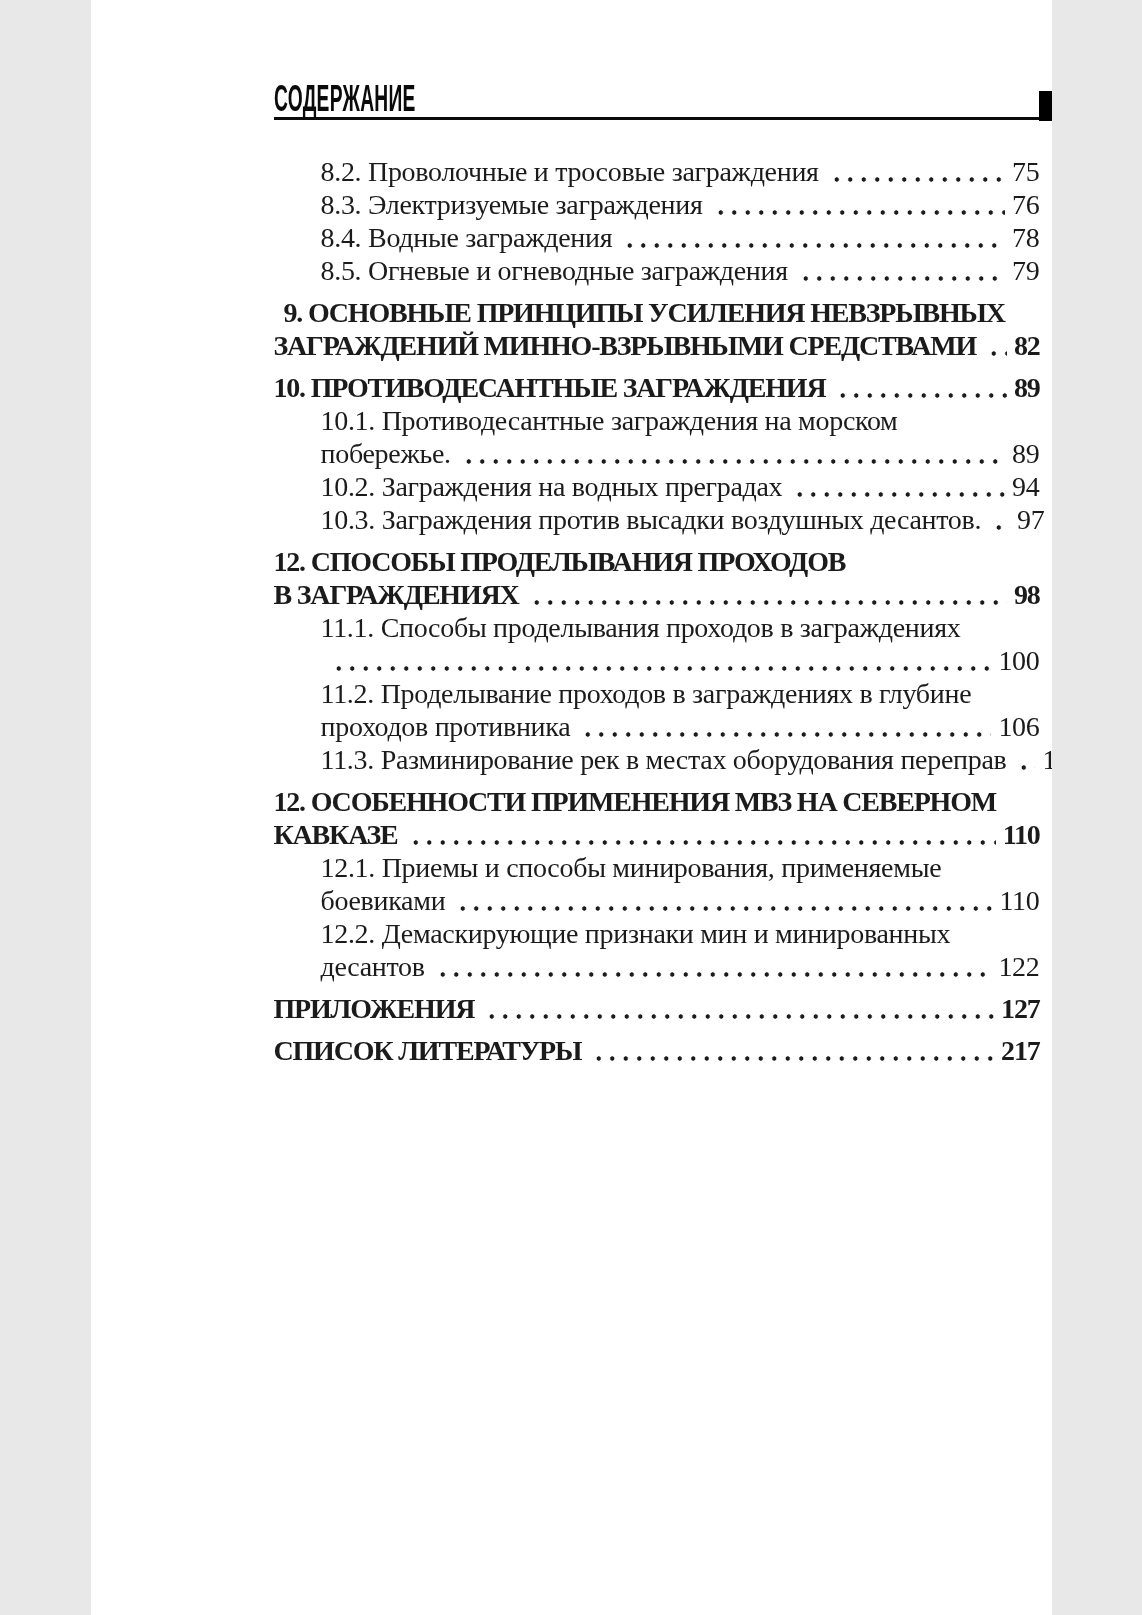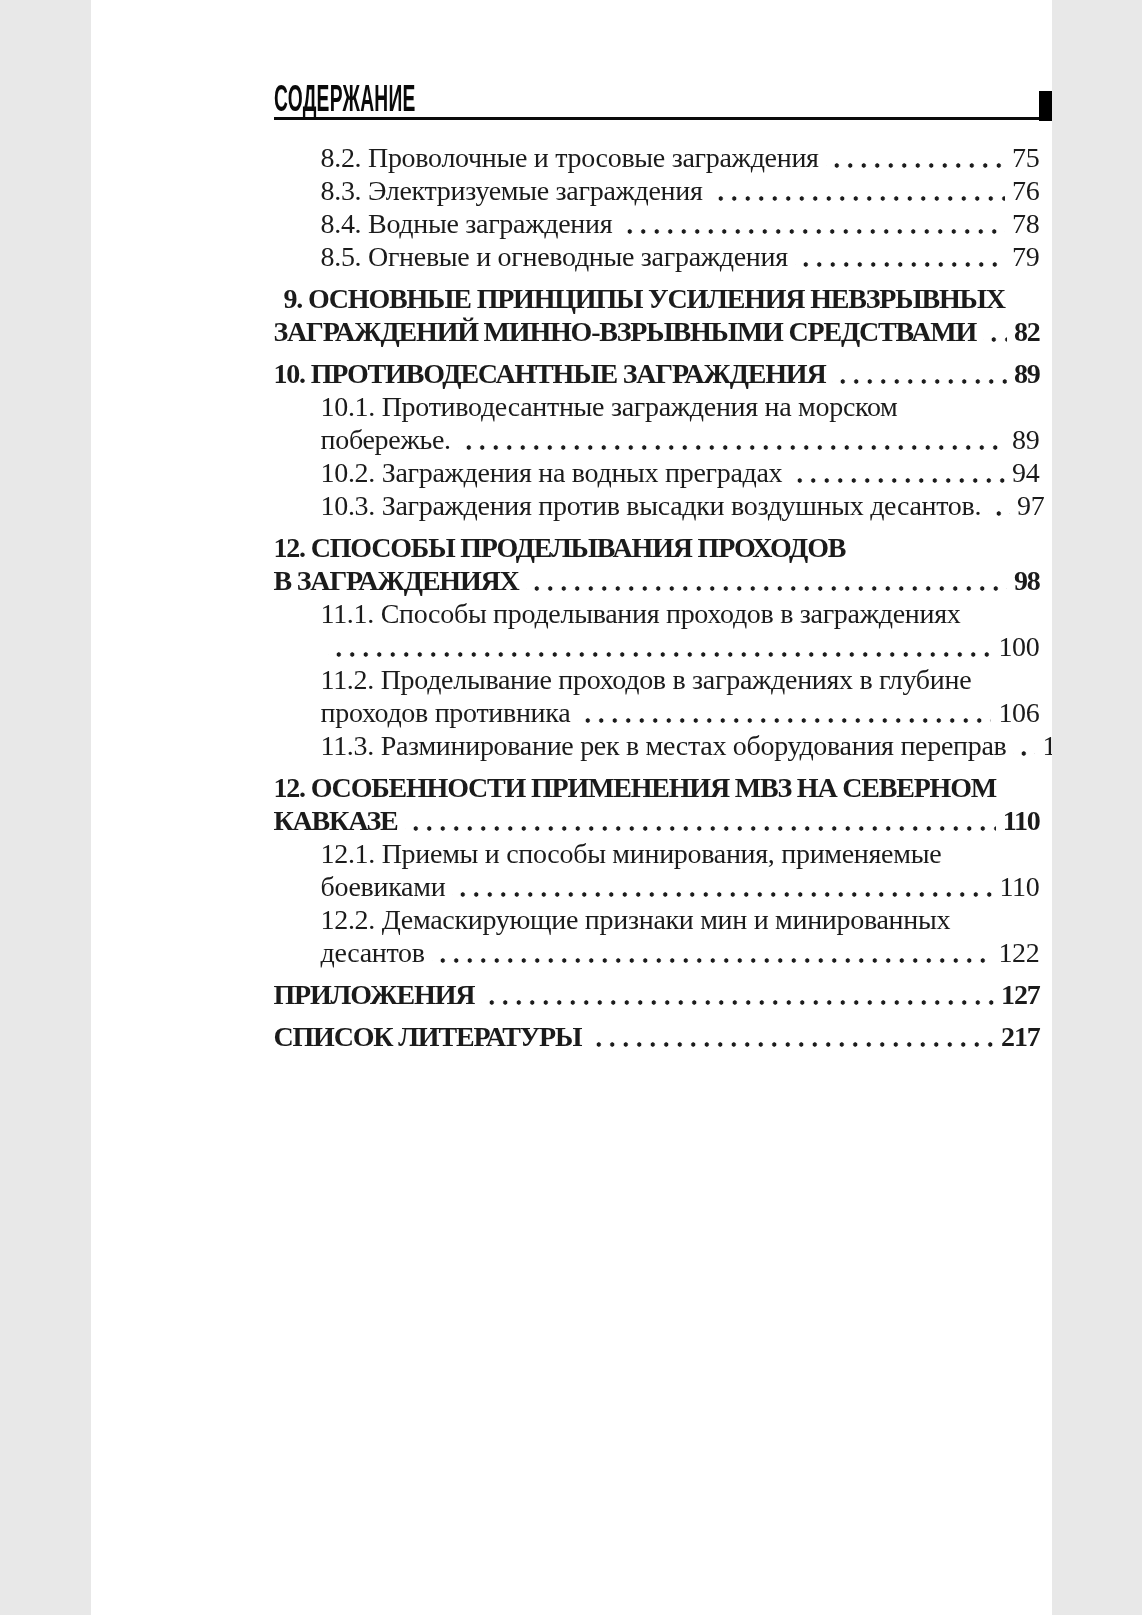--- a/index.html
+++ b/index.html
@@ -56,21 +56,21 @@
     bottom: -1px;
     width: 70px;
     height: 30px;
     background: #000000;
   }
 
   
   .toc {
     position: absolute;
     left: 183px;
-    top: 141px;
+    top: 155px;
     width: 766px;
   }
   .toc-row {
     display: flex;
     align-items: flex-end;
     font-size: 28px;
     line-height: 33px;
   }
   .toc-row.main, .toc-row.main-cont {
     font-weight: bold;

